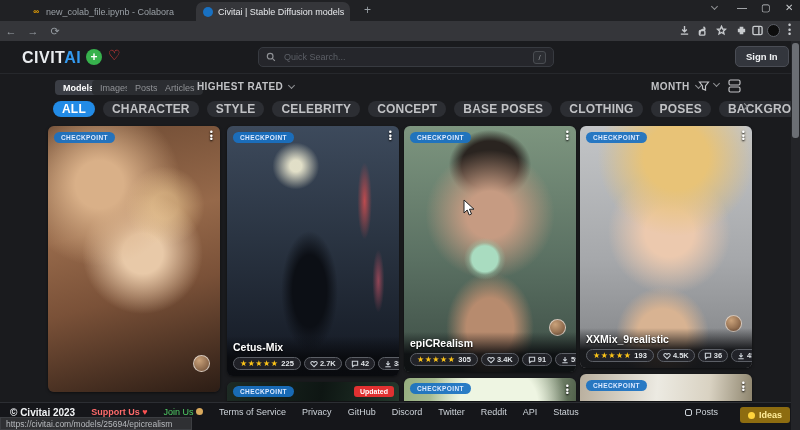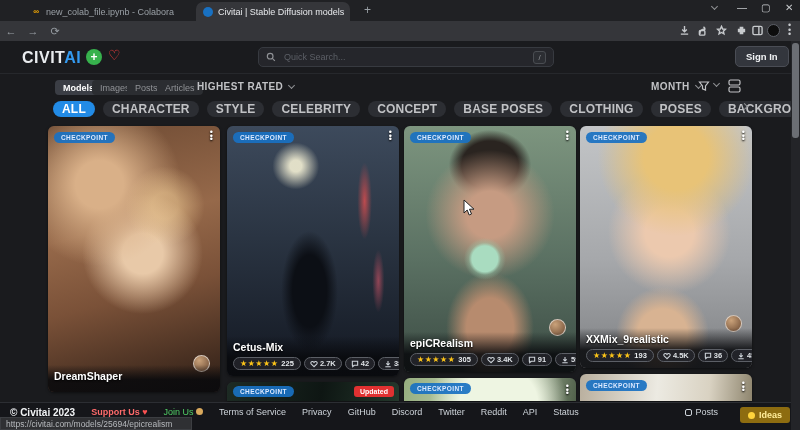--- a/index.html
+++ b/index.html
@@ -174,23 +174,20 @@
 
   <div class="abs card" style="left:48px;top:126px;width:172px;height:266px;">
     <div class="cardimg" style="background:
       radial-gradient(circle at 68% 30%,rgba(240,205,150,.55) 0 6%,transparent 18%),
       radial-gradient(circle at 30% 22%,#d9b088 0 10%,transparent 34%),
       radial-gradient(circle at 55% 48%,#e8c9a8 0 12%,transparent 36%),
       linear-gradient(165deg,#6d4a33 0%,#96694a 38%,#7a5138 62%,#2c1d15 100%);"></div>
     <span class="badge">CHECKPOINT</span>
     <div class="dots">•<br>•<br>•</div>
     <div class="avatar" style="right:10px;bottom:20px;"></div>
-    <div class="overlay">
-      <div class="cardtitle">DreamShaper</div>
-    </div>
   </div>
 
   <div class="abs card" style="left:227px;top:126px;width:172px;height:250px;">
     <div class="cardimg" style="background:
       radial-gradient(circle at 40% 16%,rgba(255,250,220,.85) 0 2.5%,transparent 10%),
       radial-gradient(ellipse 6% 22% at 80% 30%,rgba(235,80,80,.75),transparent 70%),
       radial-gradient(ellipse 5% 18% at 88% 62%,rgba(235,90,110,.55),transparent 70%),
       radial-gradient(ellipse 22% 32% at 48% 66%,#0c0f15 0 45%,transparent 75%),
       linear-gradient(180deg,#3d4a5c 0%,#2a3442 45%,#131822 100%);"></div>
     <span class="badge">CHECKPOINT</span>

